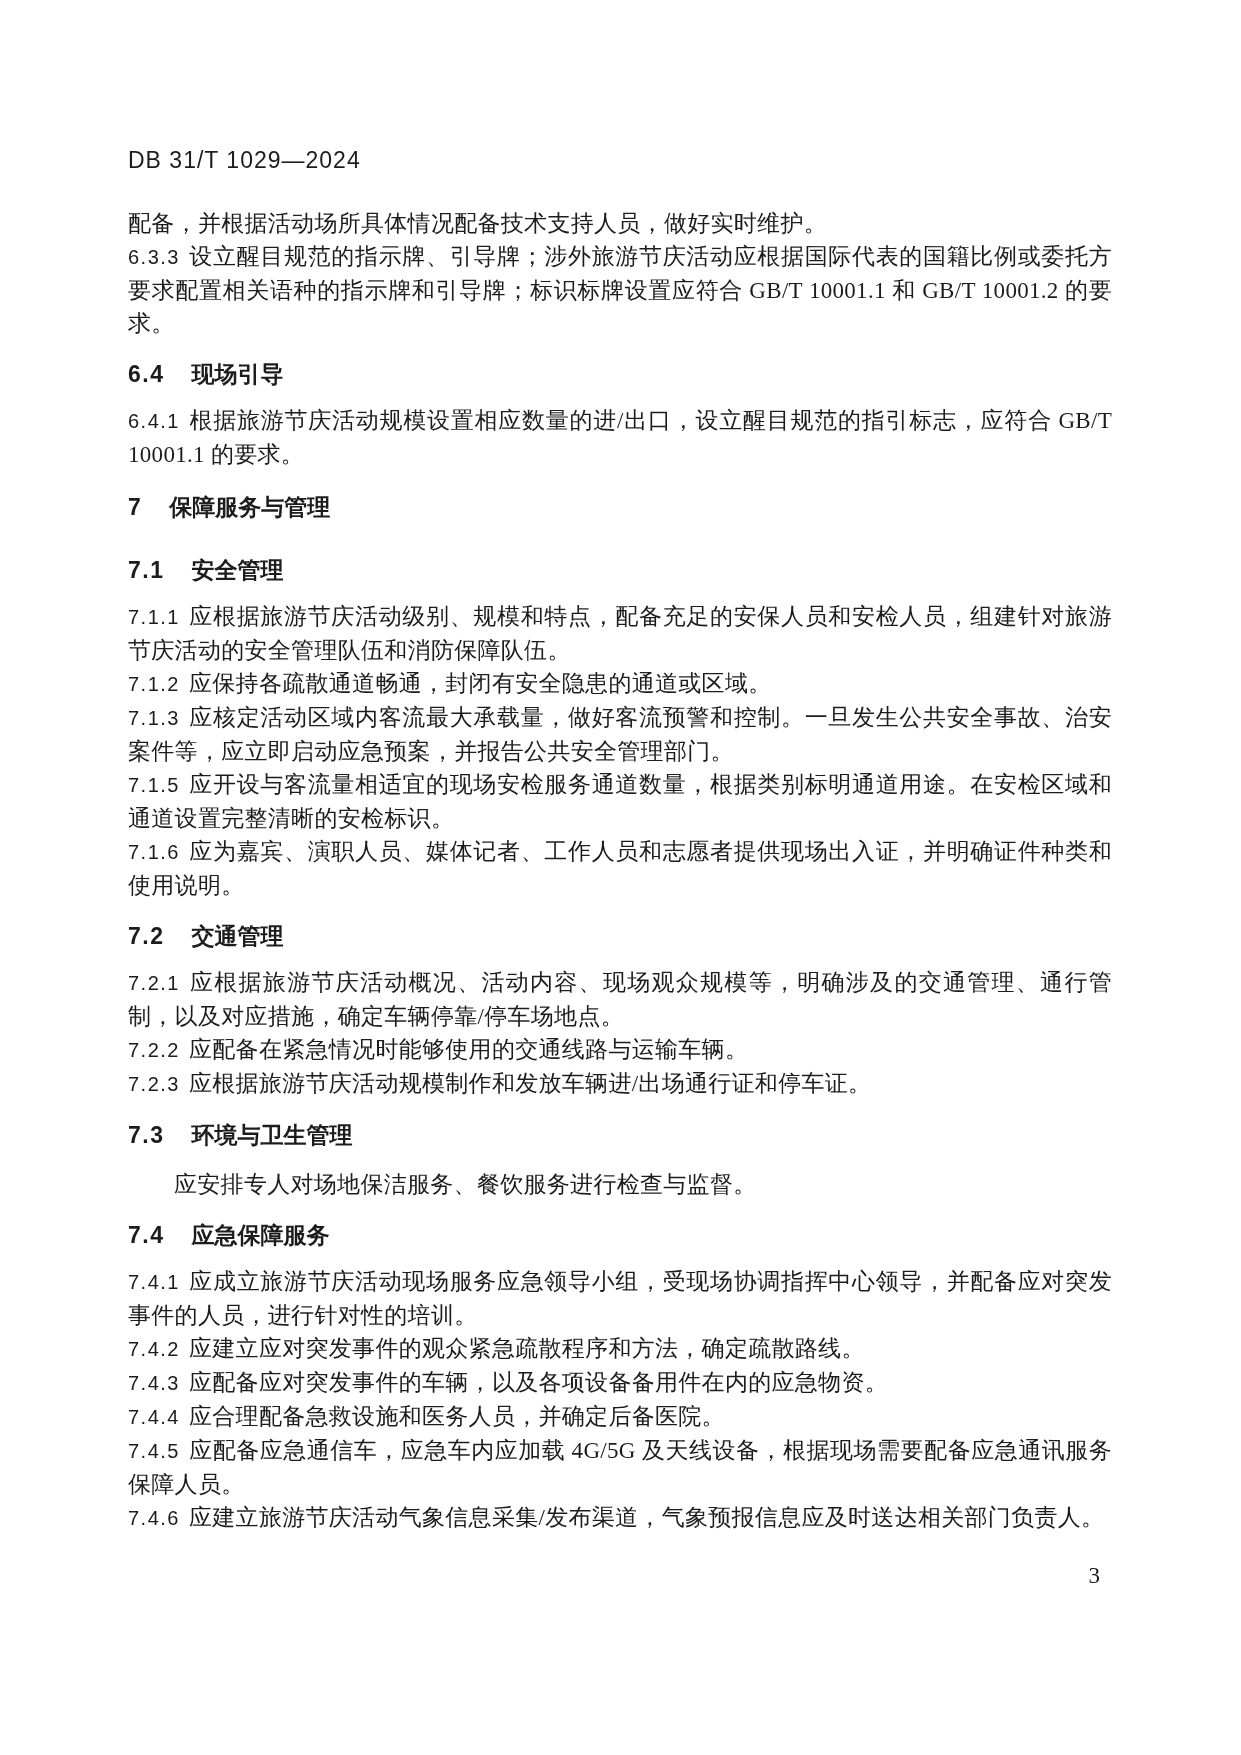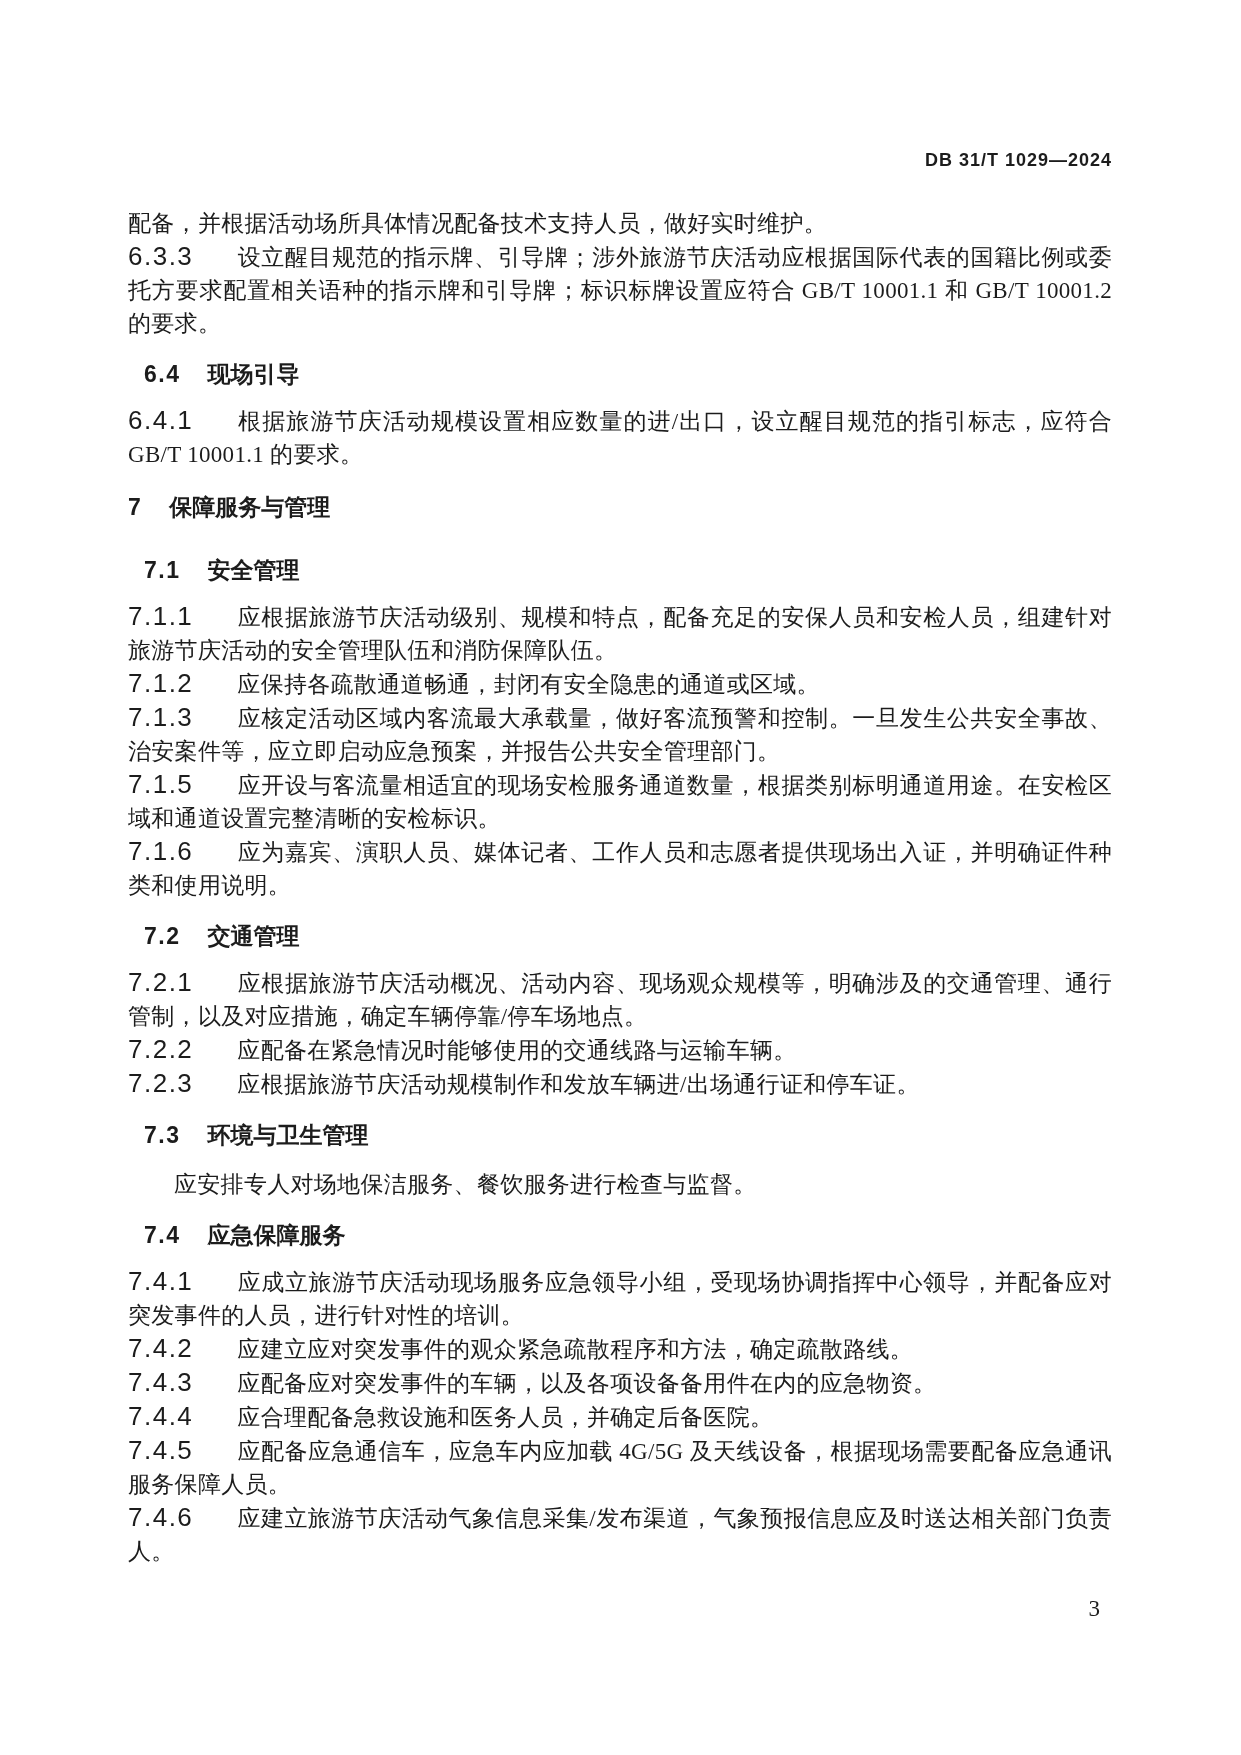--- a/index.html
+++ b/index.html
@@ -14,49 +14,49 @@
     box-sizing: border-box;
     background: #ffffff;
     color: #1c1c1c;
     padding: 145px 129px 0 128px;
     font-family: "Liberation Serif", "DejaVu Serif", serif;
     font-size: 23px;
     overflow: hidden;
   }
   .doc-header {
     font-family: "Liberation Sans", "DejaVu Sans", sans-serif;
-    font-weight: bold;
-    font-size: 18px;
+    font-weight: normal;
+    font-size: 23px;
     line-height: 30px;
-    text-align: right;
+    text-align: left;
     letter-spacing: 1px;
     margin: 0 0 32px 0;
   }
   .line {
     margin: 0;
     line-height: 33px;
     text-align: justify;
     letter-spacing: 0.3px;
   }
   .num {
     display: inline-block;
-    margin-right: 44px;
+    margin-right: 9px;
     letter-spacing: 1.5px;
     font-family: "Liberation Sans", "DejaVu Sans", sans-serif;
-    font-size: 26px;
+    font-size: 20px;
   }
   .h1, .h2 {
     font-family: "Liberation Sans", "DejaVu Sans", sans-serif;
     font-weight: bold;
     font-size: 23px;
     line-height: 33px;
     text-align: left;
   }
   .h1 { margin: 20px 0 30px 0; }
-  .h2 { margin: 18px 0 13px 16px; }
+  .h2 { margin: 18px 0 13px 0; }
   .hnum {
     display: inline-block;
     margin-right: 27px;
     letter-spacing: 1.5px;
   }
   .indent { text-indent: 46px; margin-top: 16px; }
   .page-num {
     margin-top: 24px;
     padding-right: 12px;
     text-align: right;

